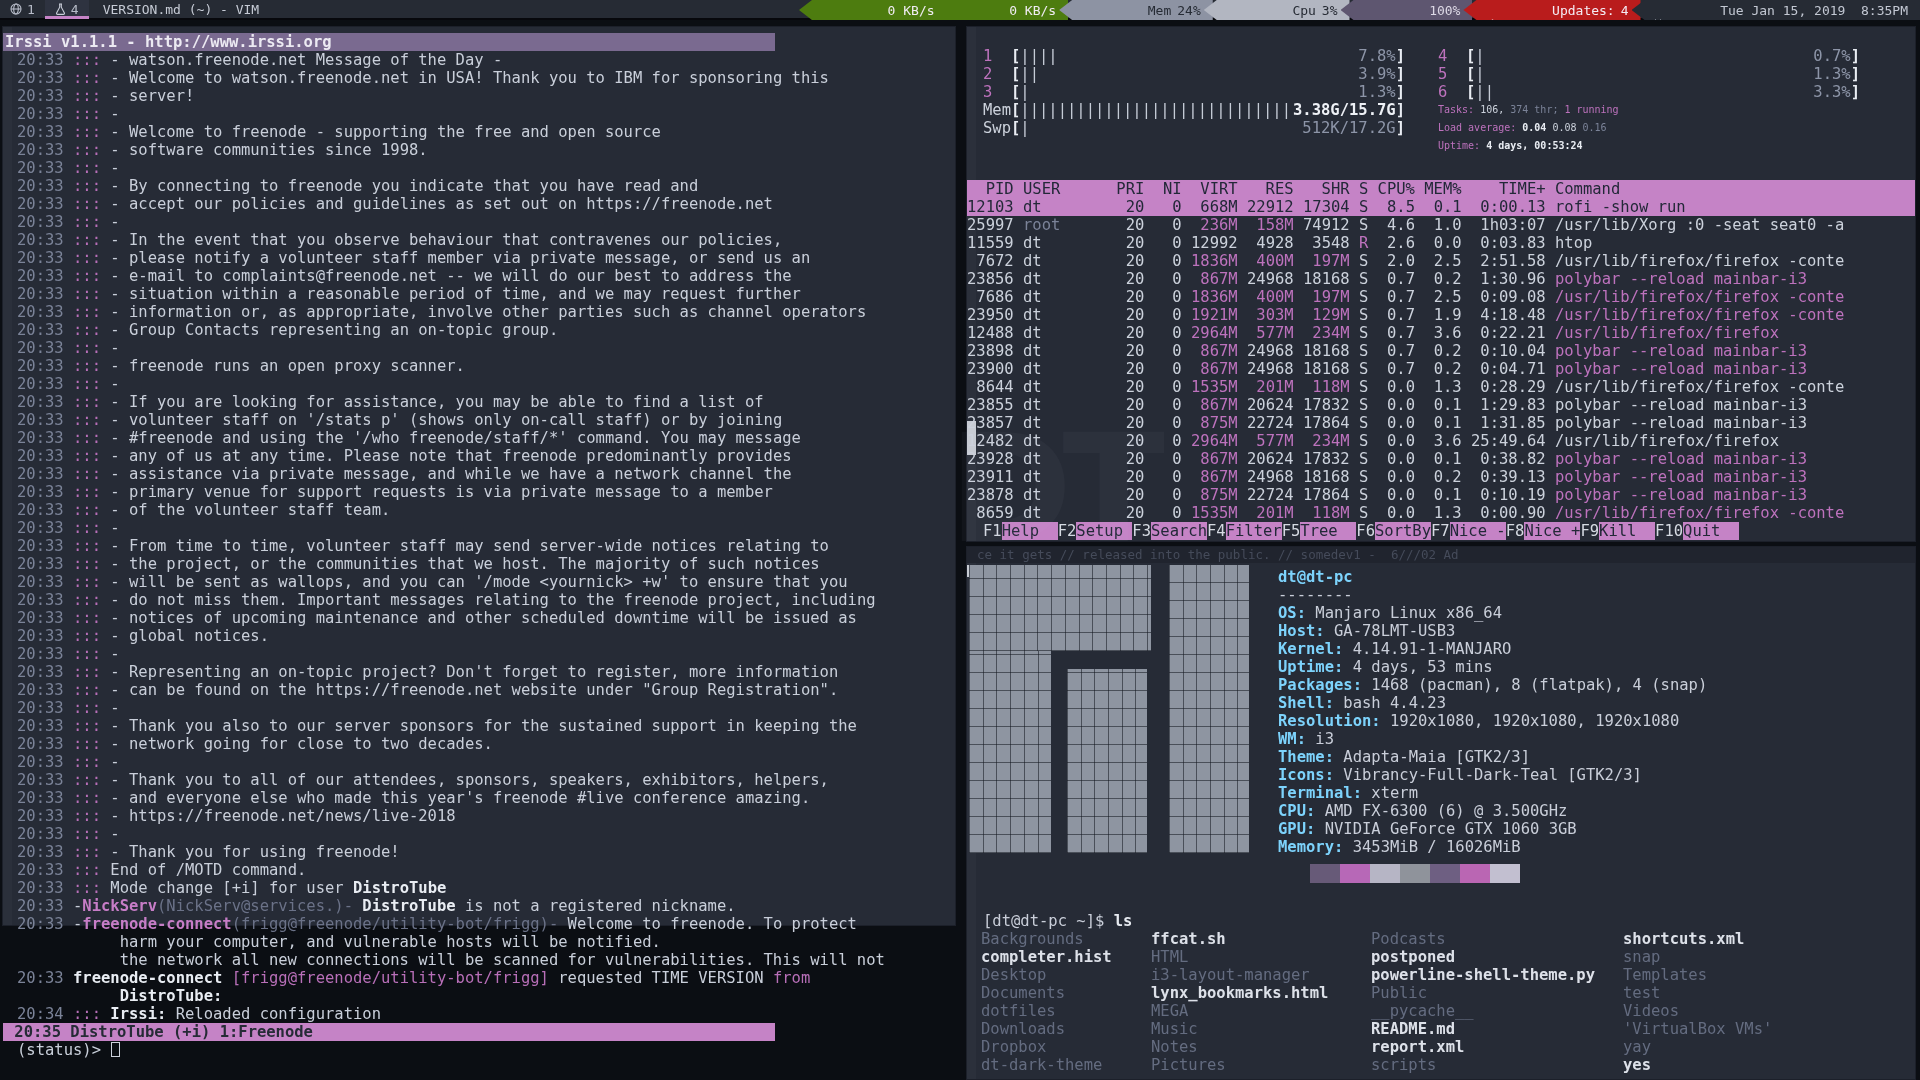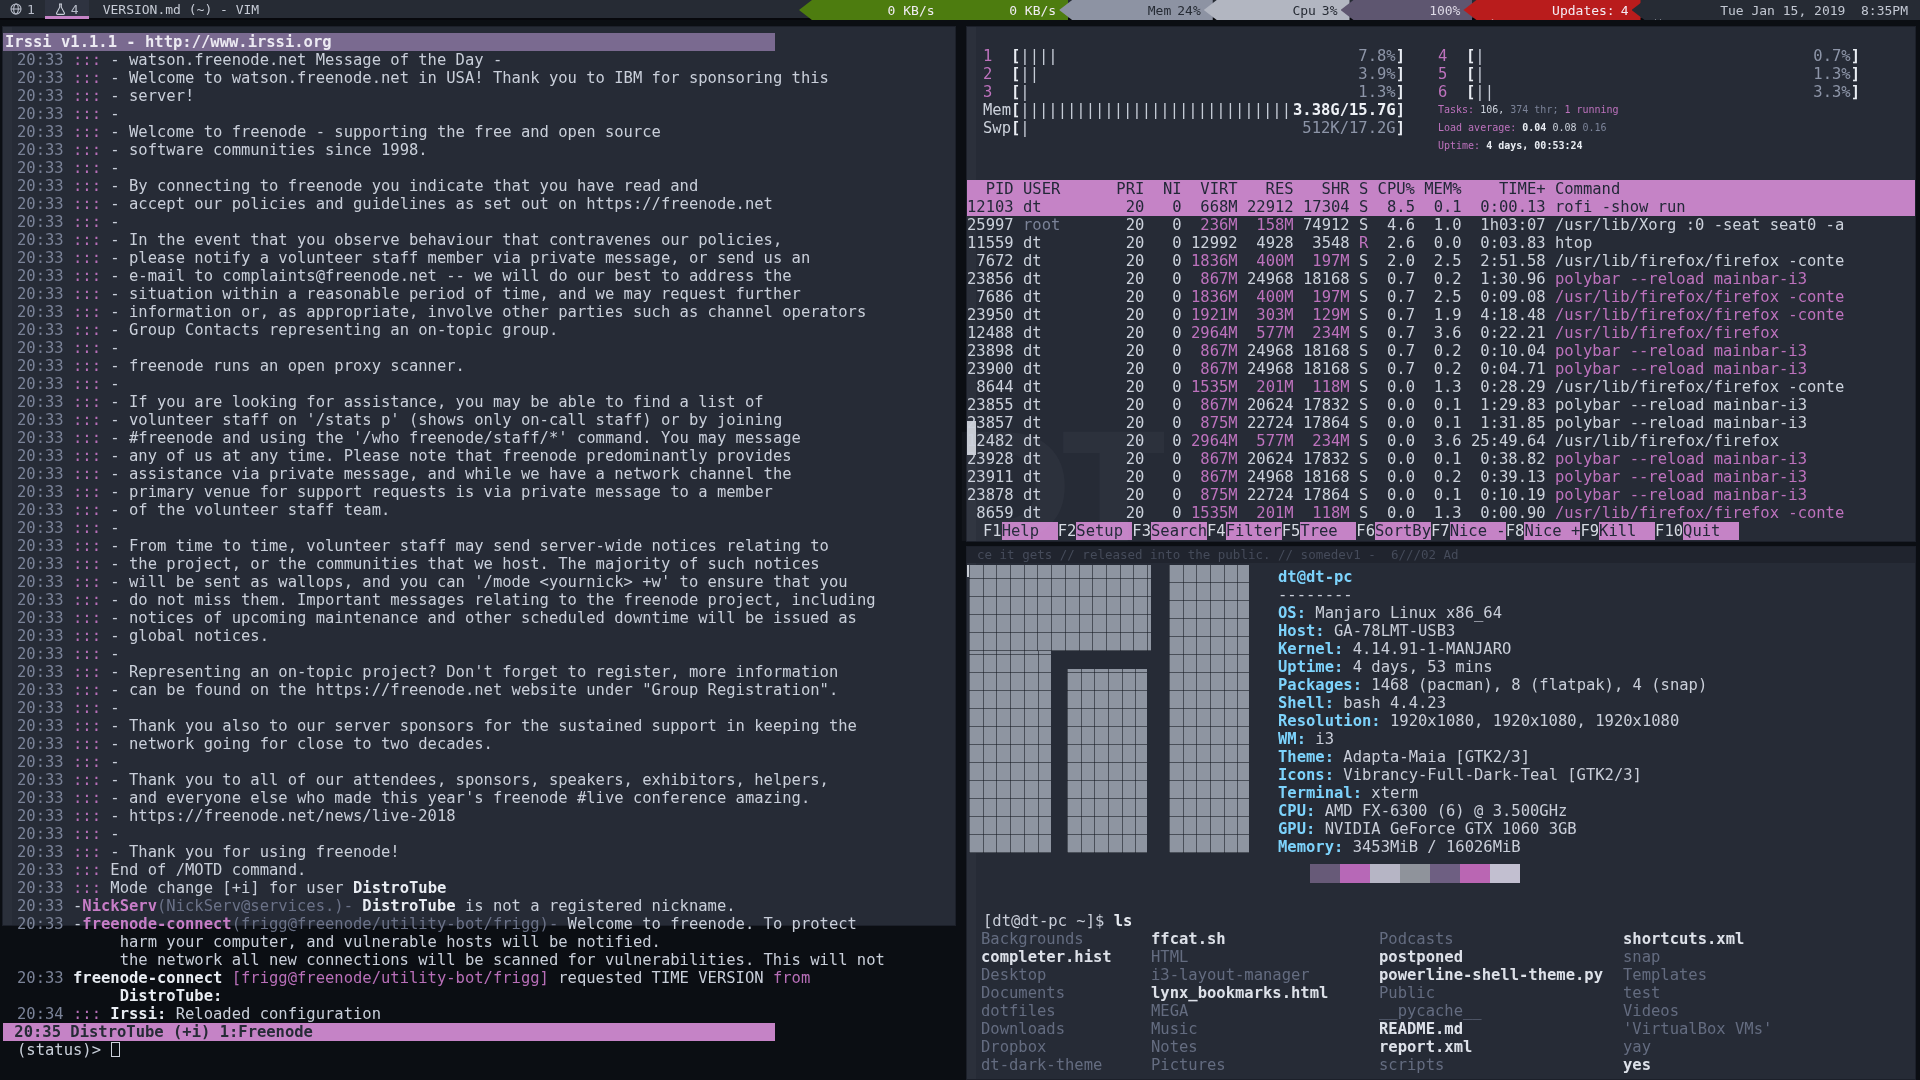--- a/index.html
+++ b/index.html
@@ -342,21 +342,21 @@
       <div class="ls-col" style="left: 184px;">
         <div class="tline"><span class="f-file">ffcat.sh</span></div>
         <div class="tline"><span class="f-dir">HTML</span></div>
         <div class="tline"><span class="f-dir">i3-layout-manager</span></div>
         <div class="tline"><span class="f-file">lynx_bookmarks.html</span></div>
         <div class="tline"><span class="f-dir">MEGA</span></div>
         <div class="tline"><span class="f-dir">Music</span></div>
         <div class="tline"><span class="f-dir">Notes</span></div>
         <div class="tline"><span class="f-dir">Pictures</span></div>
       </div>
-      <div class="ls-col" style="left: 404px; margin-left: 8px;">
+      <div class="ls-col" style="left: 404px;">
         <div class="tline"><span class="f-dir">Podcasts</span></div>
         <div class="tline"><span class="f-file">postponed</span></div>
         <div class="tline"><span class="f-file">powerline-shell-theme.py</span></div>
         <div class="tline"><span class="f-dir">Public</span></div>
         <div class="tline"><span class="f-dir">__pycache__</span></div>
         <div class="tline"><span class="f-file">README.md</span></div>
         <div class="tline"><span class="f-file">report.xml</span></div>
         <div class="tline"><span class="f-dir">scripts</span></div>
       </div>
       <div class="ls-col" style="left: 656px;">

